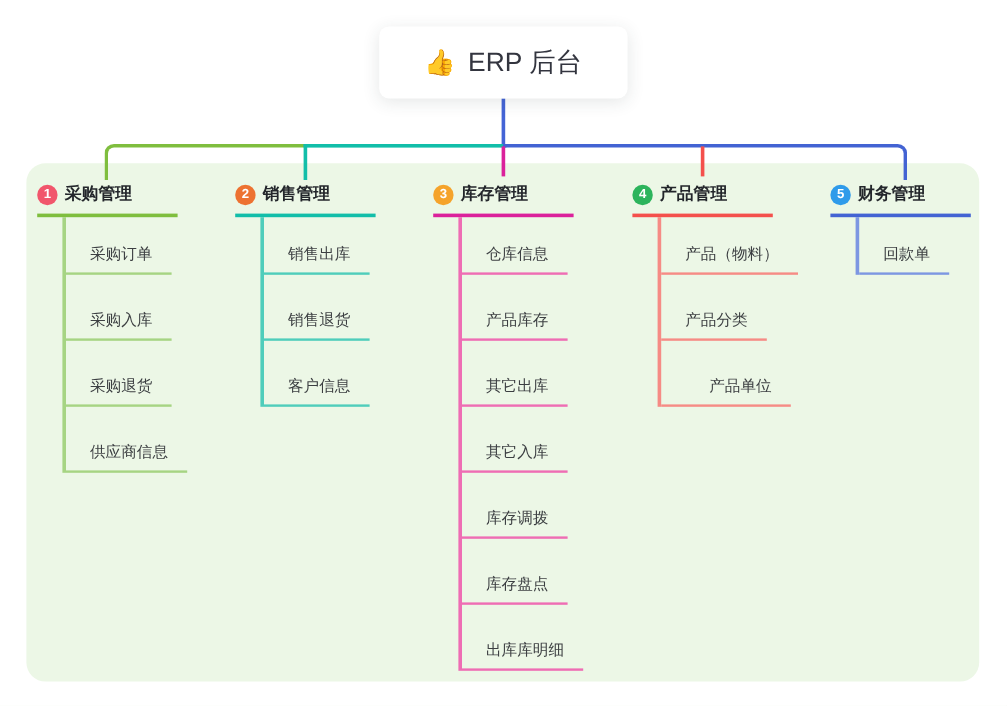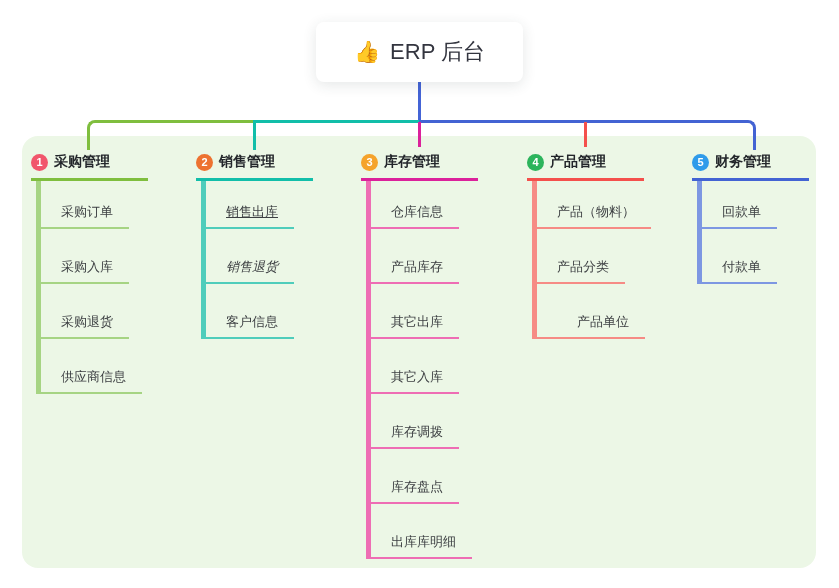--- a/index.html
+++ b/index.html
@@ -24,21 +24,21 @@
   .b-header{
     height:32px;display:flex;align-items:center;gap:6px;
     border-bottom:3px solid #000;box-sizing:content-box;
   }
   .badge{
     width:17px;height:17px;border-radius:50%;flex:0 0 17px;
     display:flex;align-items:center;justify-content:center;
     color:#fff;font-size:11px;font-weight:bold;
   }
   .b-title{font-size:14px;font-weight:bold;color:#23262B;white-space:nowrap;}
-  .children{margin-left:5px;border-left:5px solid #000000;}
+  .children{margin-left:21px;border-left:3px solid #000000;}
   .child{
     box-sizing:border-box;height:55px;width:max-content;
     display:flex;align-items:flex-end;
     padding:0 16px 0 20px;border-bottom:2px solid #ccc;
     font-size:13px;color:#3C3F42;white-space:nowrap;
   }
   .child:first-child{height:48px;}
   .child span{margin-bottom:6px;}
 </style>
 </head>
@@ -80,24 +80,24 @@
             <span>供应商信息</span>
           </div>
         </div>
     </div>
       <div class="branch" style="left: 196px;">
       <div class="b-header" style="border-bottom-color: rgb(18, 190, 169);">
         <span class="badge" style="background: rgb(237, 114, 49);">2</span>
         <span class="b-title">销售管理</span>
       </div>
       <div class="children" style="border-left-color: rgb(79, 205, 187);">
-          <div class="child" style="border-bottom-color: rgb(79, 205, 187); text-decoration: underline;">
+          <div class="child" style="border-bottom-color: rgb(79, 205, 187);">
             <span>销售出库</span>
           </div>
-          <div class="child" style="border-bottom-color: rgb(79, 205, 187); font-style: italic;">
+          <div class="child" style="border-bottom-color: rgb(79, 205, 187);">
             <span>销售退货</span>
           </div>
           <div class="child" style="border-bottom-color: rgb(79, 205, 187);">
             <span>客户信息</span>
           </div>
         </div>
     </div>
       <div class="branch" style="left: 361px;">
       <div class="b-header" style="border-bottom-color: rgb(219, 33, 155);">
         <span class="badge" style="background: rgb(245, 163, 43);">3</span>
@@ -146,20 +146,17 @@
     </div>
       <div class="branch" style="left: 692px;">
       <div class="b-header" style="border-bottom-color: rgb(67, 99, 211);">
         <span class="badge" style="background: rgb(47, 155, 234);">5</span>
         <span class="b-title">财务管理</span>
       </div>
       <div class="children" style="border-left-color: rgb(125, 151, 226);">
           <div class="child" style="border-bottom-color: rgb(125, 151, 226);">
             <span>回款单</span>
           </div>
-          <div class="child" style="border-bottom-color: rgb(125, 151, 226);">
-            <span>付款单</span>
-          </div>
         </div>
     </div>
     </div>
 
 </div>
 
 </body></html>

